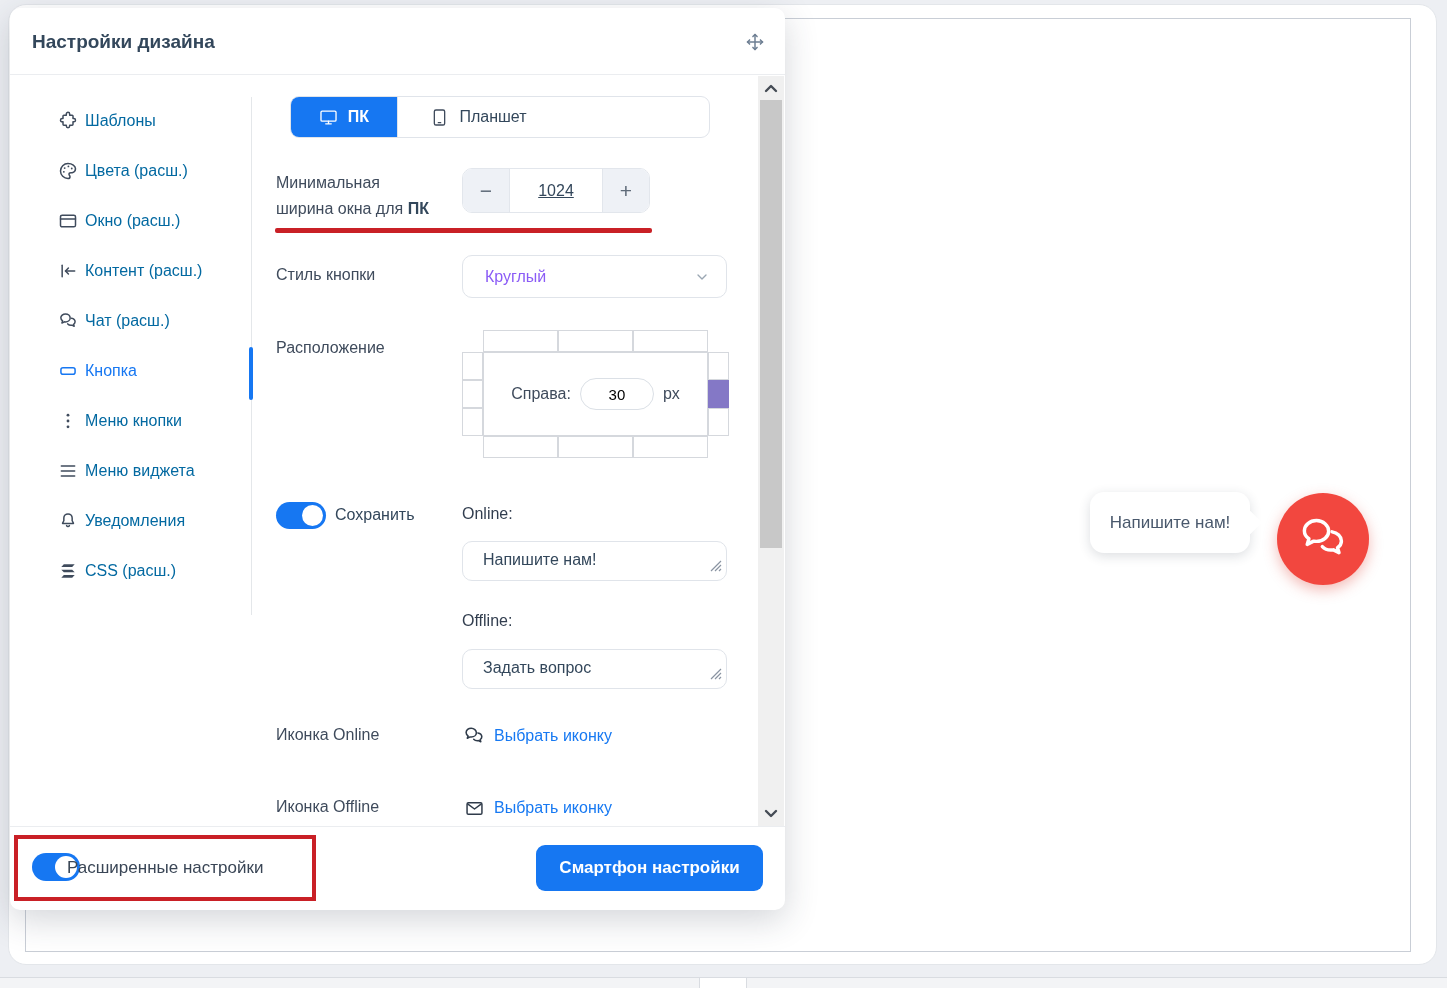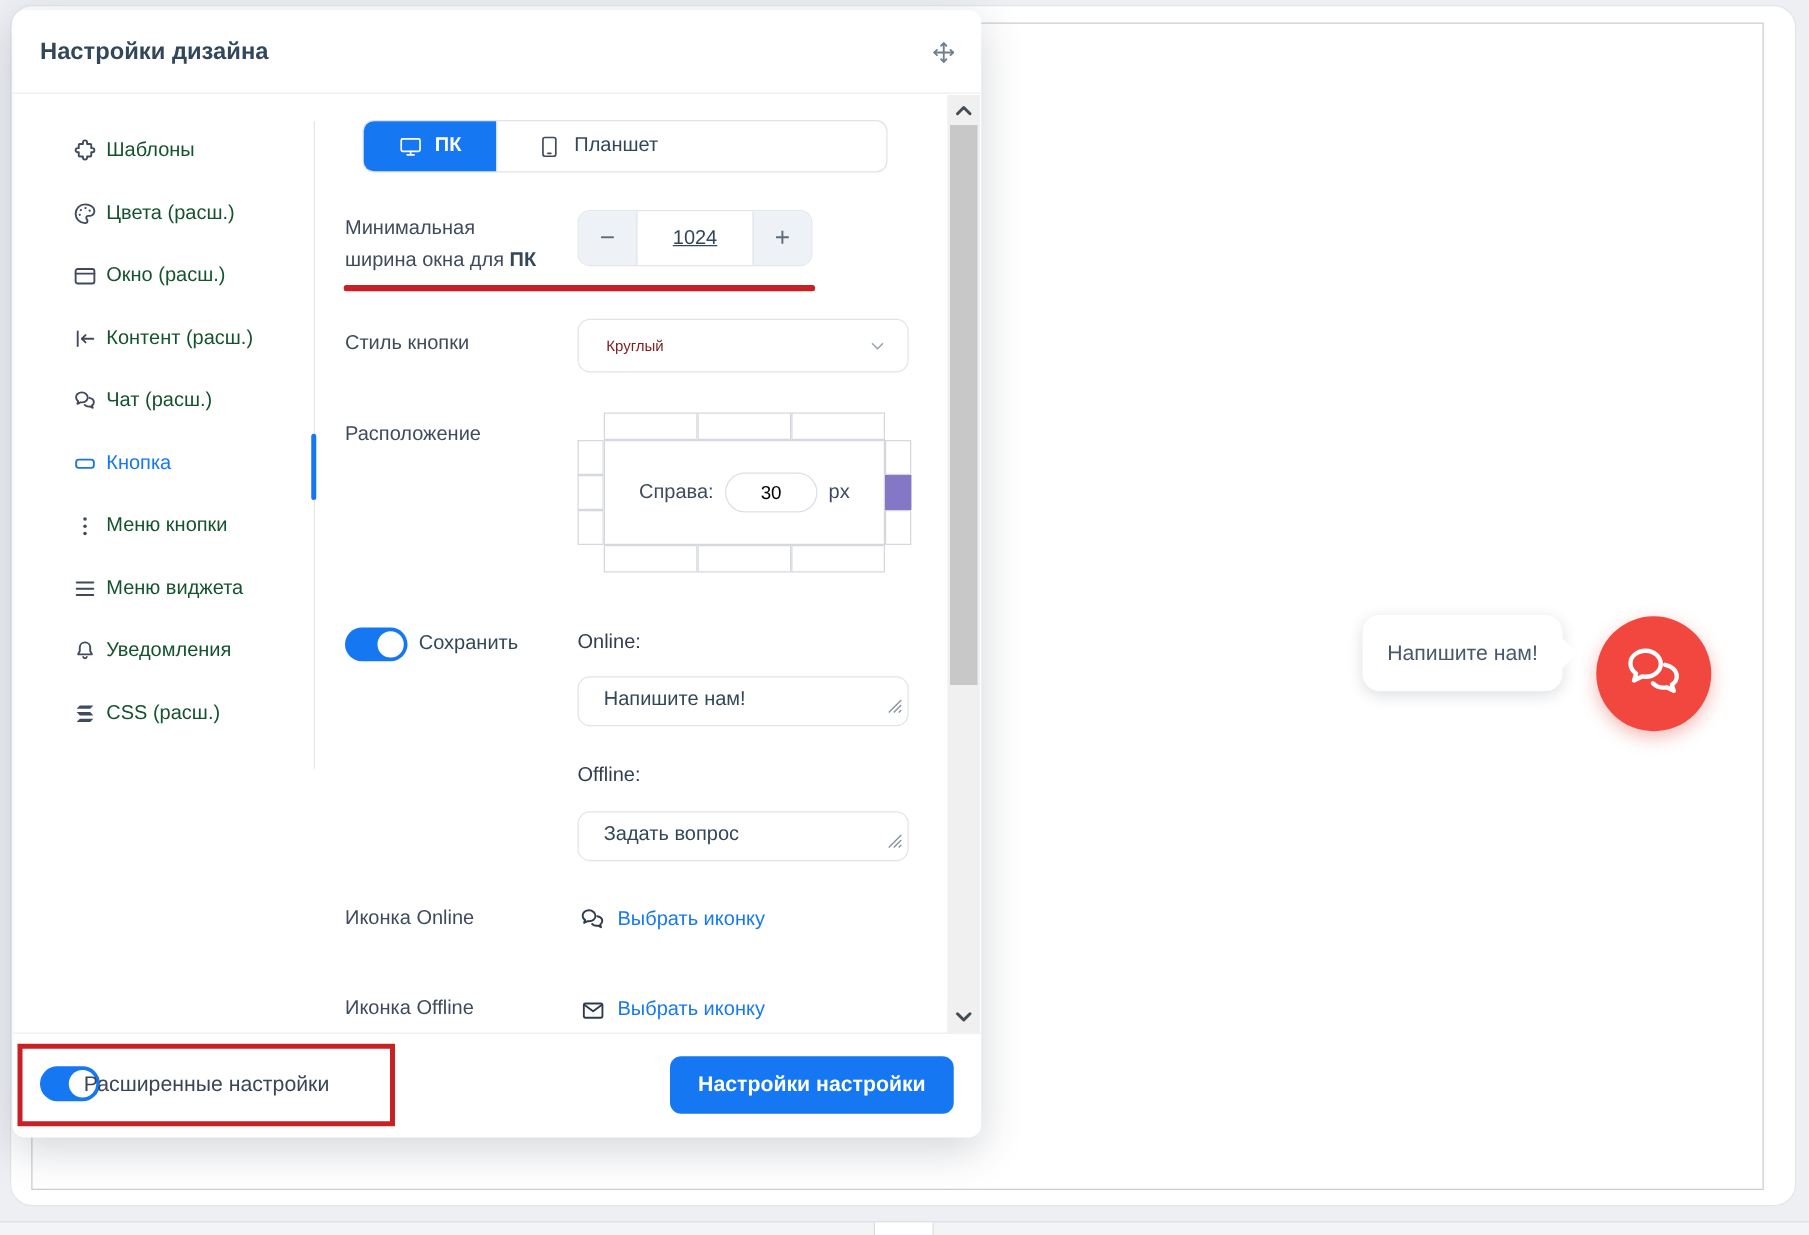--- a/index.html
+++ b/index.html
@@ -39,21 +39,21 @@
   .m-footer-line { position:absolute; left:0; top:818px; width:775px; height:0;
     border-top:1px solid #ebedf0; }
 
   
   .sb-divider { position:absolute; left:241px; top:89px; width:1px; height:518px; background:#e4e7ea; }
   .sb-active-bar { position:absolute; left:239px; top:339px; width:4px; height:53px;
     background:#1677f2; border-radius:2px; }
   .sb-item { position:absolute; left:0; width:240px; height:50px; display:flex;
     align-items:center; cursor:pointer; }
   .sb-item .sb-ic { position:absolute; left:48px; width:20px; height:20px; }
-  .sb-item .sb-label { position:absolute; left:75px; font-size:16px; color:#14532d; }
+  .sb-item .sb-label { position:absolute; left:75px; font-size:16px; color:#0369a1; }
   .sb-item.active .sb-label { color:#1677f2; }
   svg.ic { stroke:#3f4b5c; fill:none; stroke-width:1.8; stroke-linecap:round; stroke-linejoin:round; }
   .sb-item.active svg.ic { stroke:#1677f2; }
   svg.ic .fl { fill:#3f4b5c; stroke:none; }
 
   
   .tabs { position:absolute; left:280px; top:88px; width:420px; height:42px;
     border:1px solid #e0e4ea; border-radius:9px; display:flex; background:#fff; }
   .tab { display:flex; align-items:center; justify-content:center; gap:10px;
     font-size:16px; color:#33475b; cursor:pointer; }
@@ -80,21 +80,21 @@
 
   
   .ann-underline { position:absolute; left:265px; top:220px; width:377px; height:5px;
     background:#c92026; border-radius:2px; z-index:5; }
   .ann-box { position:absolute; left:4px; top:827px; width:302px; height:66px;
     border:4px solid #c92026; z-index:6; pointer-events:none; }
 
   
   .select { position:absolute; left:452px; top:247px; width:265px; height:43px;
     border:1px solid #e0e4ea; border-radius:10px; display:flex; align-items:center;
-    padding-left:22px; font-size:12px; color:#7f1d1d; cursor:pointer; background:#fff; }
+    padding-left:22px; font-size:16px; color:#8b5cf6; cursor:pointer; background:#fff; }
   .select .chev { position:absolute; right:16px; top:13px; }
 
   
   .pos-grid { position:absolute; left:452px; top:322px; width:267px; height:128px; }
   .pos-cell { position:absolute; border:1px solid #d5d8dd; background:#fff; }
   .pos-cell.hl { background:#8478c6; border-color:#8478c6; }
   .pos-center { position:absolute; left:21px; top:22px; width:225px; height:84px;
     border:1px solid #d5d8dd; background:#fff; display:flex; align-items:center;
     justify-content:center; gap:9px; }
   .pos-center .lbl { font-size:16px; color:#3f4b5c; }
@@ -388,15 +388,15 @@
         </svg>
     </div>
   </div>
 
   <div class="m-footer-line"></div>
   <div class="toggle" style="left:22px; top:845px; width:48px; height:28px;">
     <div class="knob" style="width:22px; height:22px;"></div>
   </div>
   <div class="f-adv-label">Расширенные настройки</div>
   <div class="ann-box"></div>
-  <button class="save-btn">Настройки настройки</button>
+  <button class="save-btn">Смартфон настройки</button>
 
 </div>
 
 </body></html>

